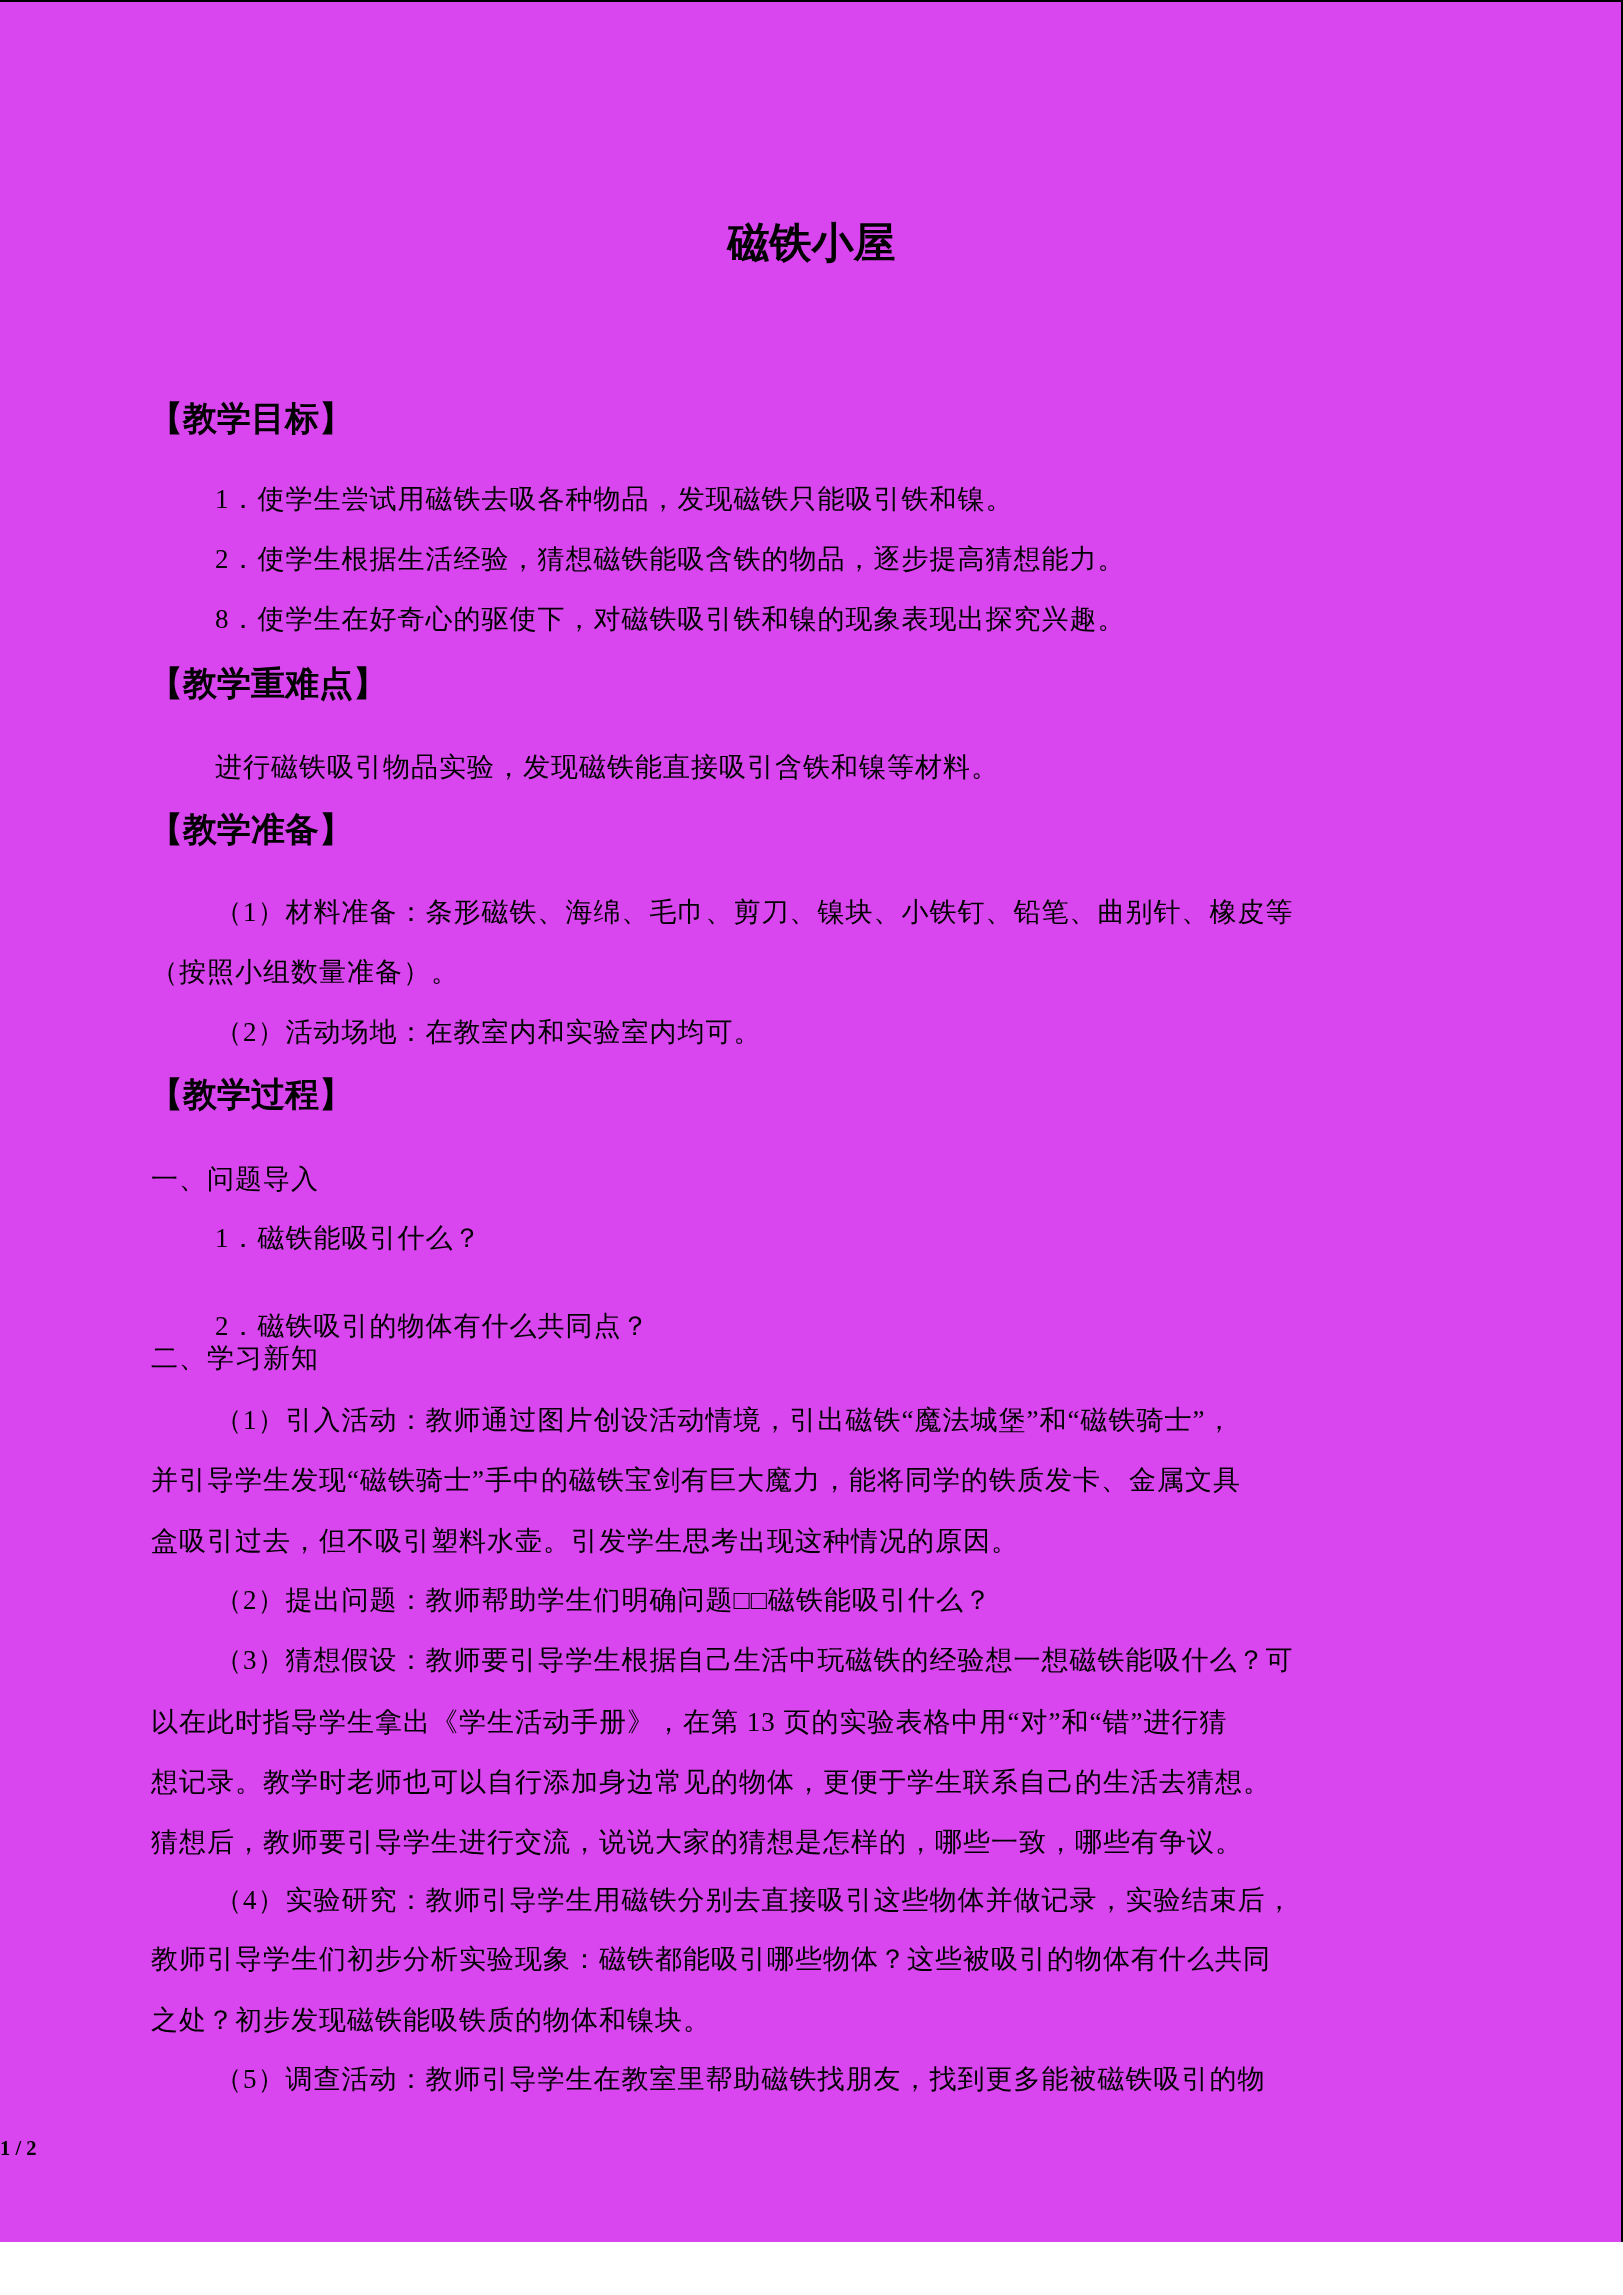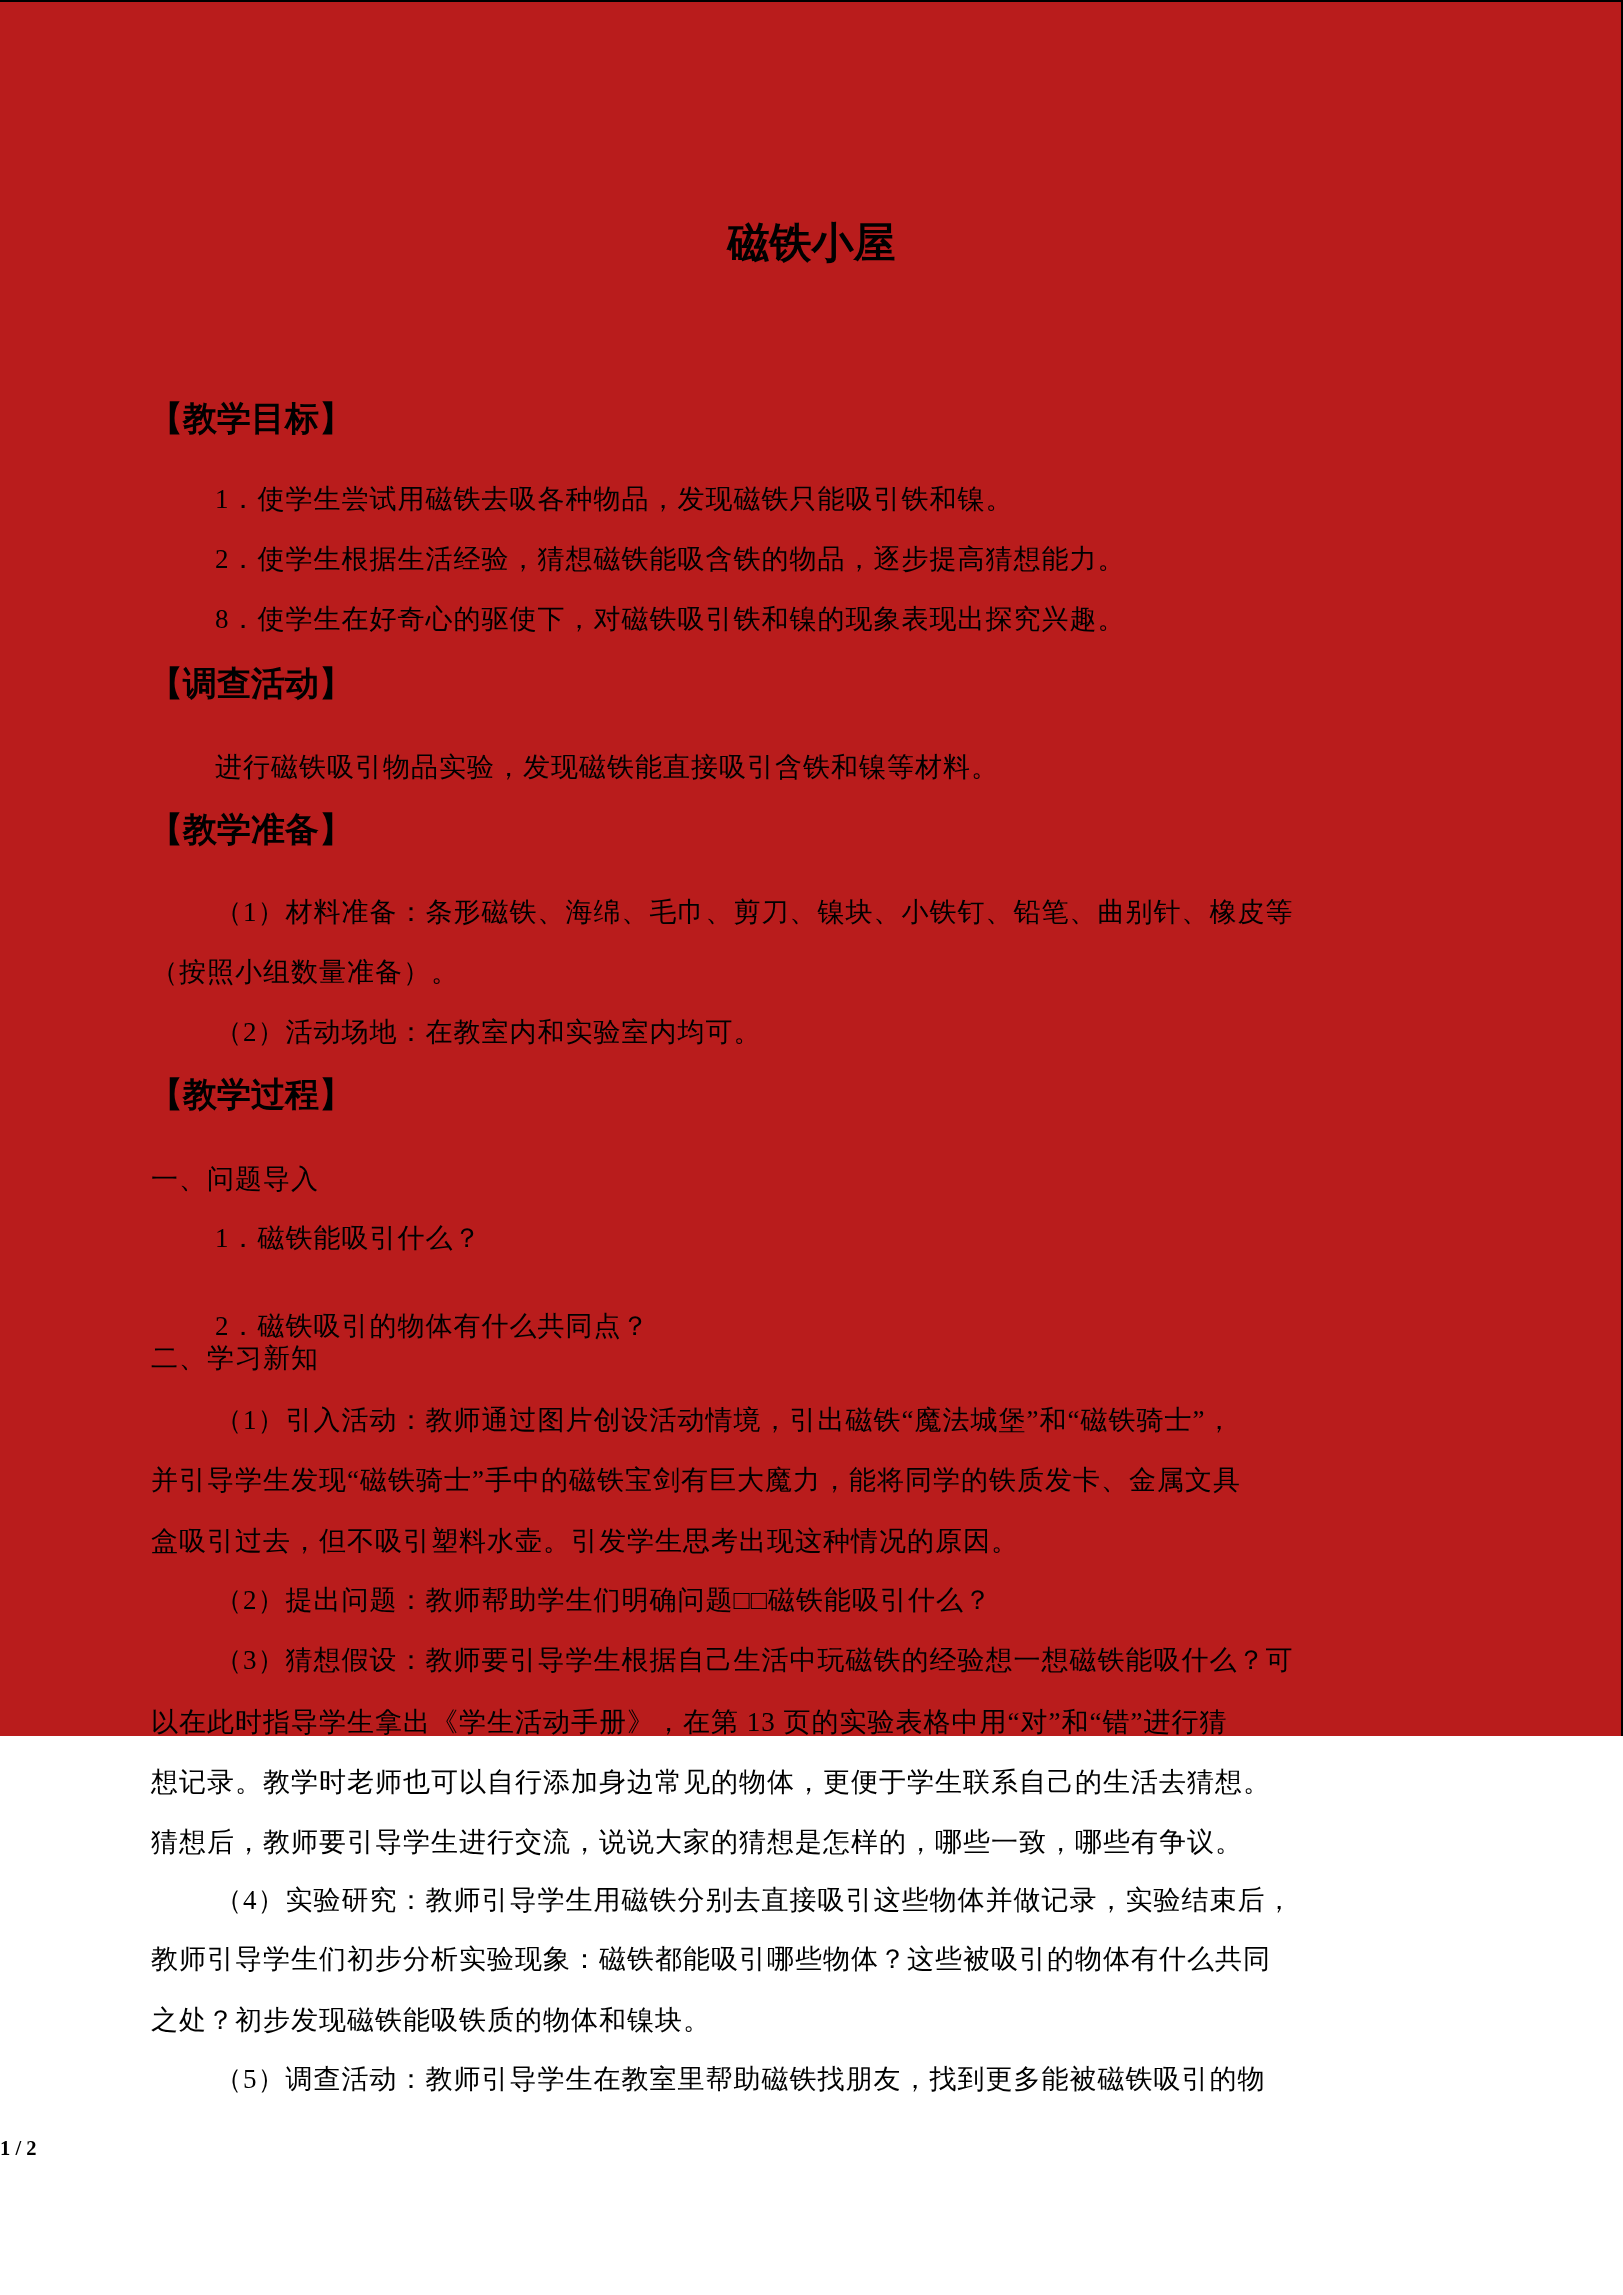--- a/index.html
+++ b/index.html
@@ -1,17 +1,17 @@
 <!DOCTYPE html>
 <html style="font-size:11px"><head>
 <meta charset="utf-8">
 <style>
   html, body { margin: 0; padding: 0; background: #ffffff; }
   body { width: 1623px; height: 2295px; position: relative; overflow: hidden; }
-  .page { position: absolute; left: 0; top: 0; width: 1623px; height: 1736px; background: #b91c1c;
+  .page { position: absolute; left: 0; top: 0; width: 1623px; height: 2242px; background: #d946ef;
           border-top: 2.7px solid #000; border-right: 2px solid #000; box-sizing: border-box; }
   .t { position: absolute; white-space: nowrap; color: #000;
        font-family: "Liberation Serif", "DejaVu Serif", serif; }
   .title { font-size: 42px; font-weight: bold; left: 0; width: 1623px; text-align: center; top: 213px; }
   .h { font-size: 34px; font-weight: bold; left: 149px; }
   .b { font-size: 27px; letter-spacing: 1px; }
   .l0 { left: 151px; }
   .l1 { left: 215px; }
   .pg { font-size: 20.5px; font-weight: bold; left: 0; width: 1623px; text-align: left; top: 2135px; }
 </style>
@@ -20,21 +20,21 @@
 
 <div class="page">
 
   <div class="t title">磁铁小屋</div>
 
   <div class="t h" style="top:394px">【教学目标】</div>
   <div class="t b l1" style="top:479px">1．使学生尝试用磁铁去吸各种物品，发现磁铁只能吸引铁和镍。</div>
   <div class="t b l1" style="top:539px">2．使学生根据生活经验，猜想磁铁能吸含铁的物品，逐步提高猜想能力。</div>
   <div class="t b l1" style="top:599px">8．使学生在好奇心的驱使下，对磁铁吸引铁和镍的现象表现出探究兴趣。</div>
 
-  <div class="t h" style="top:659px">【调查活动】</div>
+  <div class="t h" style="top:659px">【教学重难点】</div>
   <div class="t b l1" style="top:747px">进行磁铁吸引物品实验，发现磁铁能直接吸引含铁和镍等材料。</div>
 
   <div class="t h" style="top:805px">【教学准备】</div>
   <div class="t b l1" style="top:892px">（1）材料准备：条形磁铁、海绵、毛巾、剪刀、镍块、小铁钉、铅笔、曲别针、橡皮等</div>
   <div class="t b l0" style="top:952px">（按照小组数量准备）。</div>
   <div class="t b l1" style="top:1012px">（2）活动场地：在教室内和实验室内均可。</div>
 
   <div class="t h" style="top:1070px">【教学过程】</div>
   <div class="t b l0" style="top:1159px">一、问题导入</div>
   <div class="t b l1" style="top:1218px">1．磁铁能吸引什么？</div>

